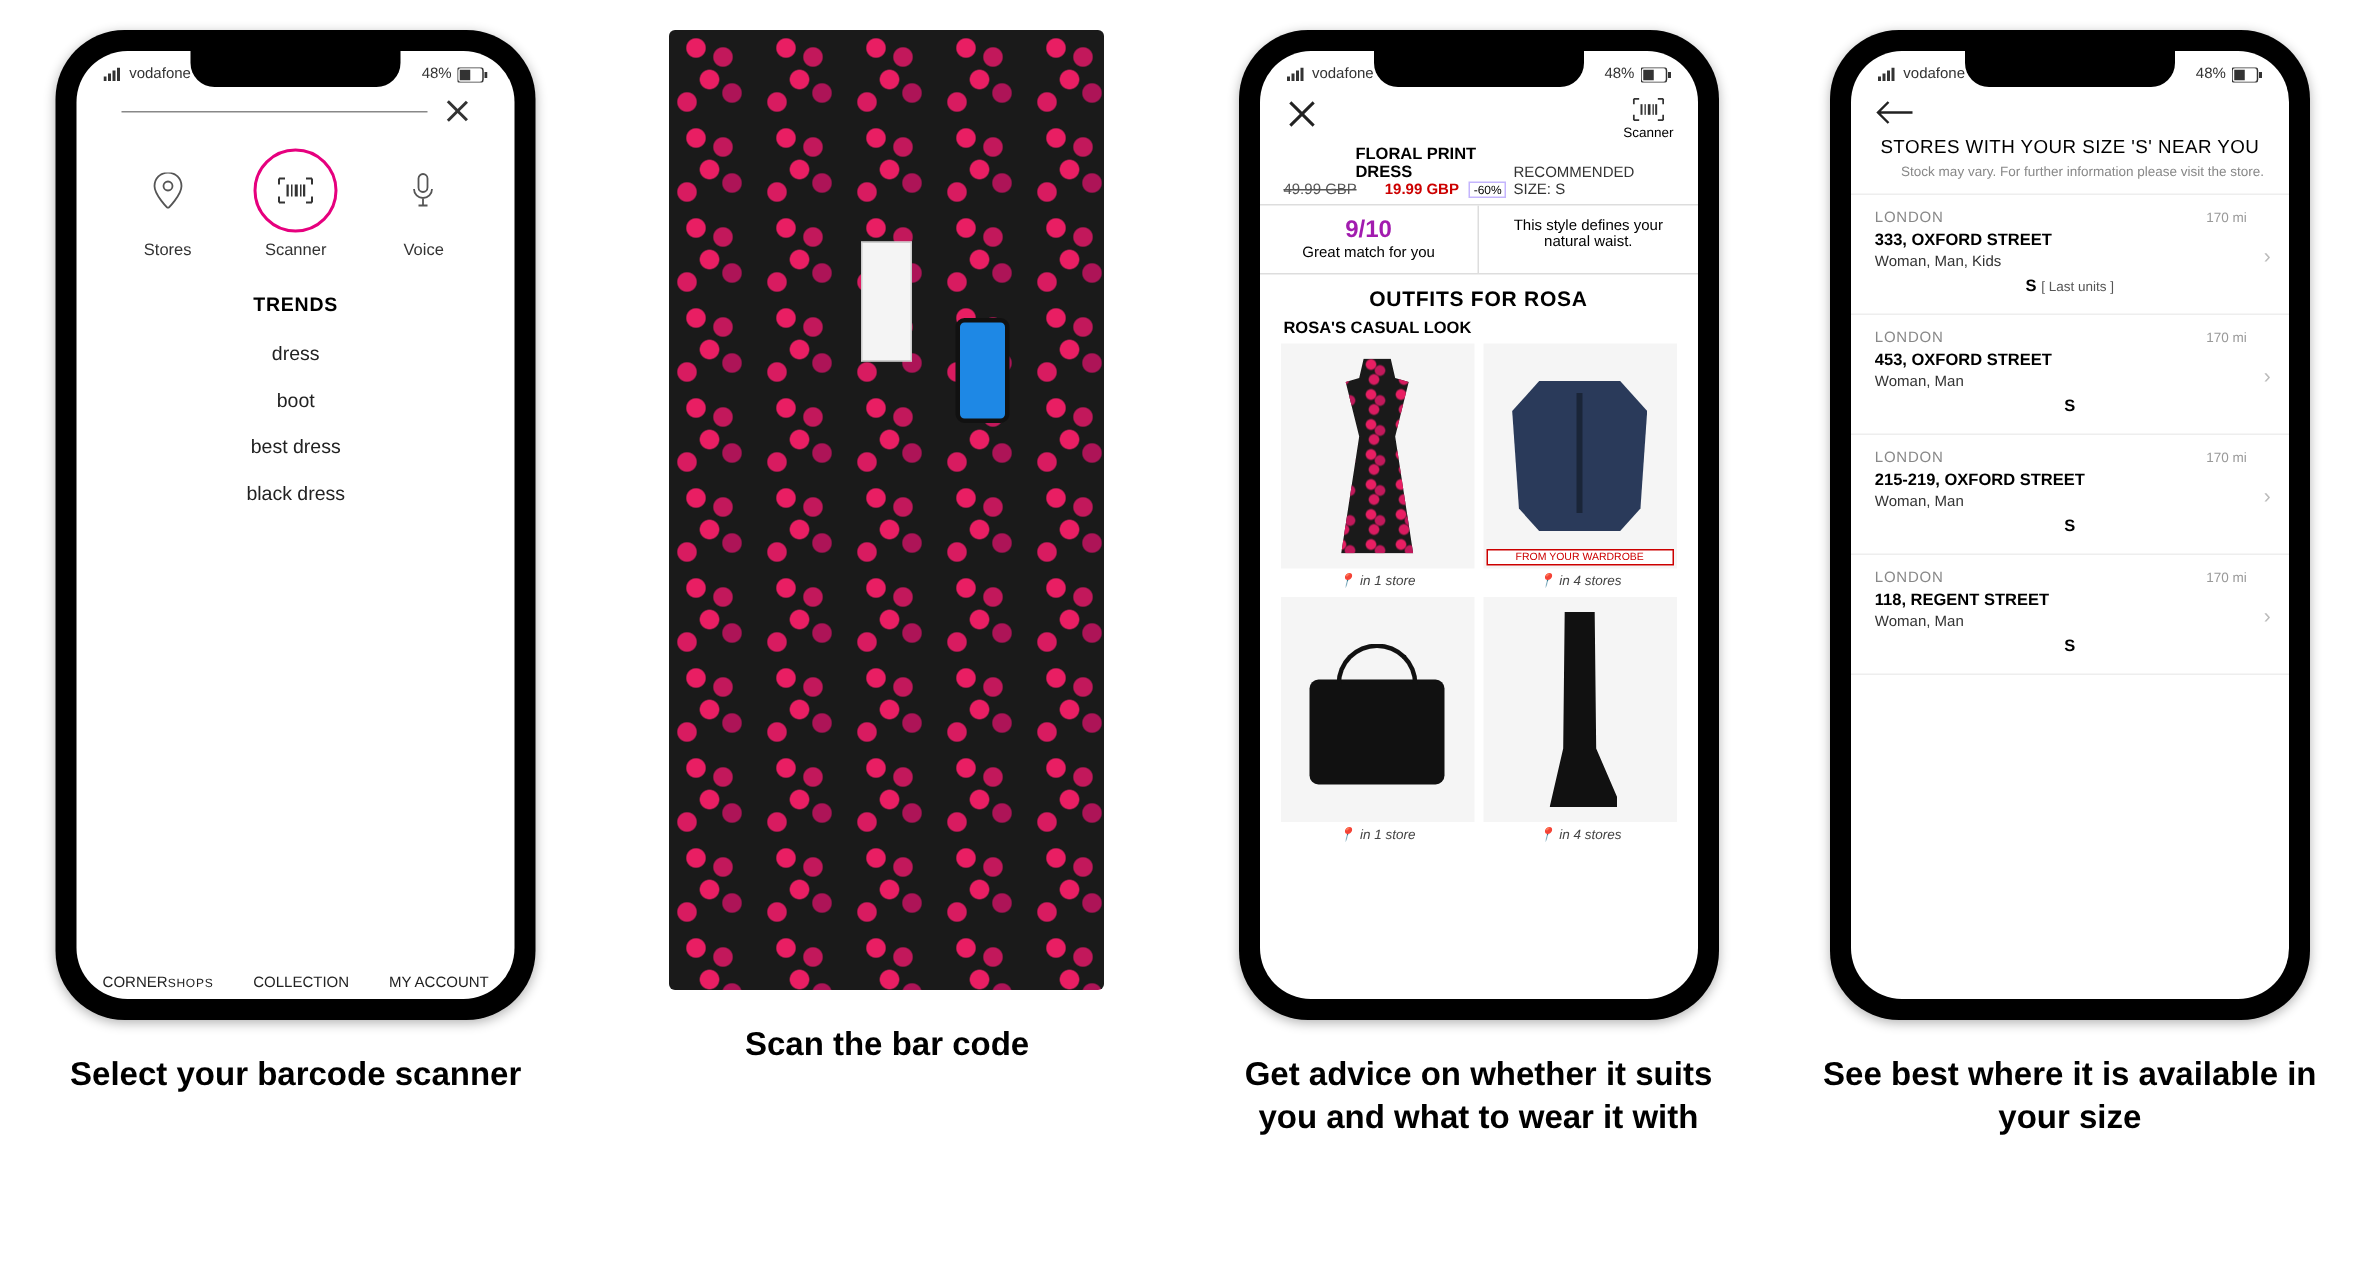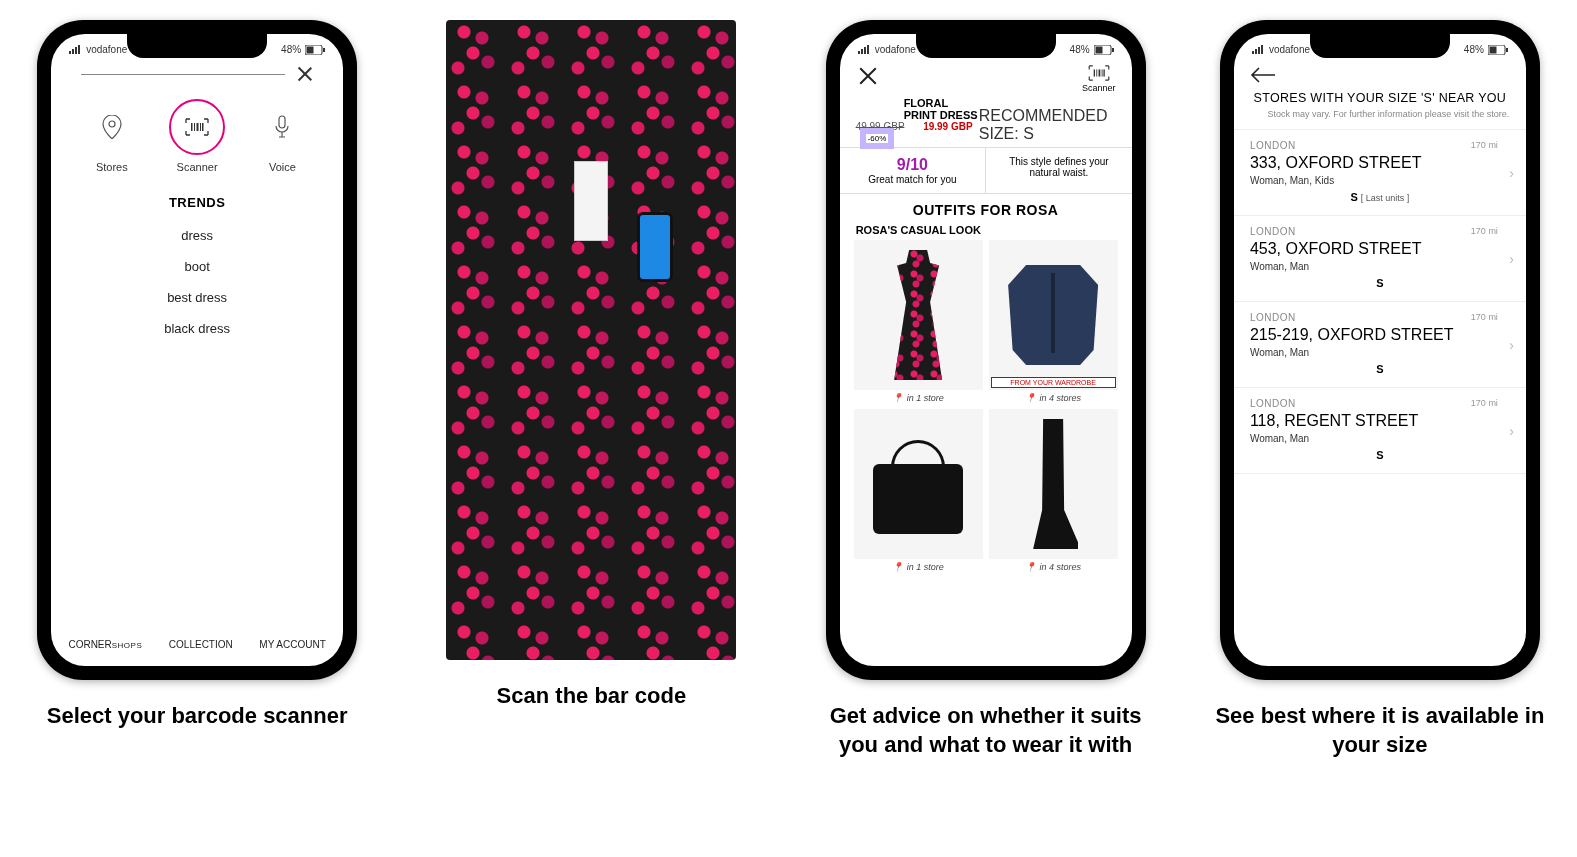--- a/index.html
+++ b/index.html
@@ -131,21 +131,21 @@
     text-align:center;
     font-size:13px;
     padding:8px 0;
     color:#222;
   }
   .s1-bottom {
     margin-top:auto;
     display:flex;
     justify-content:space-around;
     font-size:10px;
-    padding:14px 4px 16px;
+    padding:14px 4px 5px;
     color:#222;
   }
   .s1-bottom .small { font-size:8px; letter-spacing:0.5px; }
 
   
   .photo {
     width: 290px;
     height: 640px;
     border-radius: 4px;
     background:
@@ -196,22 +196,22 @@
     padding:2px 16px 4px;
     display:flex;
     justify-content:space-between;
     align-items:flex-end;
     border-bottom:1px solid #ddd;
   }
   .s3-head .title { font-size:11px; font-weight:700;padding-left:48px; }
   .s3-head .price { font-size:10px; }
   .s3-head .price .old { text-decoration:line-through; color:#555; }
   .s3-head .price .new { color:#c00; font-weight:700; margin-left:16px; }
-  .s3-head .price .disc { border:6px solid #c4b5fd; font-size:8px; padding:0 2px; margin-left:4px;}
-  .s3-head .rec { font-size:16px; color:#333;}
+  .s3-head .price .disc { border:1px solid #c4b5fd; font-size:8px; padding:0 2px; margin-left:4px;}
+  .s3-head .rec { font-size:10px; color:#333;}
   .s3-match {
     display:flex;
     border-bottom:1px solid #ddd;
   }
   .s3-match > div {
     flex:1;
     padding:8px 10px;
     font-size:10px;
     text-align:center;
   }
@@ -310,21 +310,21 @@
     padding-bottom:10px;
     border-bottom:1px solid #eee;
     padding-left:17px;
   }
   .s4-item {
     padding:10px 16px 12px;
     border-bottom:1px solid #eee;
     position:relative;
   }
   .s4-city { font-size:10px; color:#888; letter-spacing:0.5px;}
-  .s4-addr { font-size:16px; font-weight:400; margin:3px 0;}
+  .s4-addr { font-size:11px; font-weight:700; margin:3px 0;}
   .s4-cat  { font-size:10px; color:#333; margin-bottom:5px;}
   .s4-size { font-size:11px; font-weight:700;text-align:center;}
   .s4-size .lu { font-weight:400; font-size:9px; color:#555;}
   .s4-dist {
     position:absolute; right:28px; top:10px;
     font-size:9px; color:#999;
   }
   .s4-chev {
     position:absolute; right:12px; top:50%; transform:translateY(-50%);
     color:#bbb; font-size:14px;

